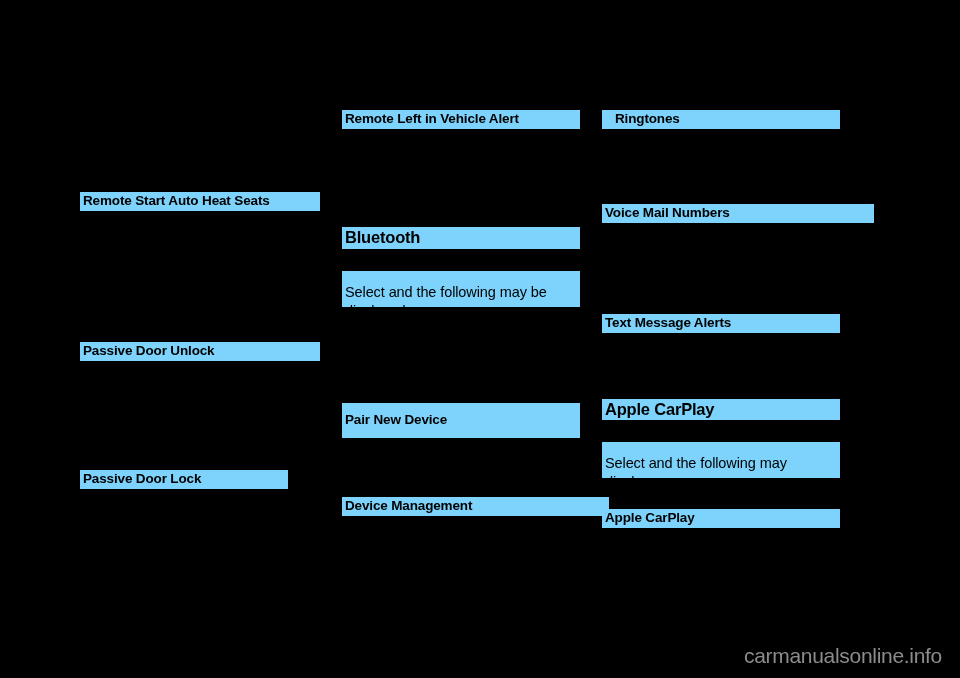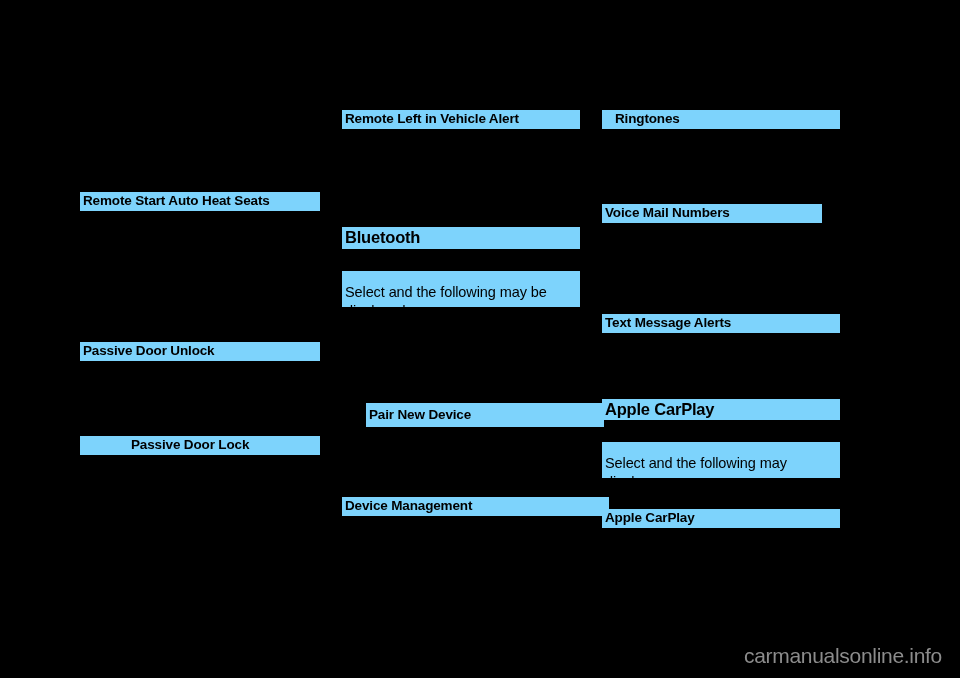--- a/index.html
+++ b/index.html
@@ -81,50 +81,50 @@
 <div id="page" style="background: rgb(0, 0, 0);">
 
   <div class="hl sub" style="left: 80px; top: 192px; width: 240px; height: 19px;">
     <span class="txt">Remote Start Auto Heat Seats</span>
   </div>
 
   <div class="hl sub" style="left: 80px; top: 342px; width: 240px; height: 19px;">
     <span class="txt">Passive Door Unlock</span>
   </div>
 
-  <div class="hl sub" style="left: 80px; top: 436px; width: 240px; height: 19px; padding-left: 48px;">
+  <div class="hl sub" style="left: 80px; top: 470px; width: 208px; height: 19px;">
     <span class="txt">Passive Door Lock</span>
   </div>
 
   <div class="hl sub" style="left: 342px; top: 110px; width: 238px; height: 19px;">
     <span class="txt">Remote Left in Vehicle Alert</span>
   </div>
 
   <div class="hl sect" style="left: 342px; top: 227px; width: 238px; height: 22px;">
     <span class="txt">Bluetooth</span>
   </div>
 
   <div class="hl body" style="left: 342px; top: 251px; width: 238px; height: 36px;">
     <span class="txt">Select and the following may be
 displayed:</span>
   </div>
 
-  <div class="hl sub" style="left: 342px; top: 403px; width: 238px; height: 24px; margin-left: 24px;">
+  <div class="hl sub" style="left: 342px; top: 403px; width: 238px; height: 35px;">
     <span class="txt">Pair New Device</span>
   </div>
 
   <div class="hl sub" style="left: 342px; top: 497px; width: 267px; height: 19px;">
     <span class="txt">Device Management</span>
   </div>
 
   <div class="hl sub" style="left: 602px; top: 110px; width: 238px; height: 19px; padding-left: 10px;">
     <span class="txt">Ringtones</span>
   </div>
 
-  <div class="hl sub" style="left: 602px; top: 204px; width: 220px; height: 19px;">
+  <div class="hl sub" style="left: 602px; top: 204px; width: 272px; height: 19px;">
     <span class="txt">Voice Mail Numbers</span>
   </div>
 
   <div class="hl sub" style="left: 602px; top: 314px; width: 238px; height: 19px;">
     <span class="txt">Text Message Alerts</span>
   </div>
 
   <div class="hl sect" style="left: 602px; top: 399px; width: 238px; height: 21px;">
     <span class="txt">Apple CarPlay</span>
   </div>

